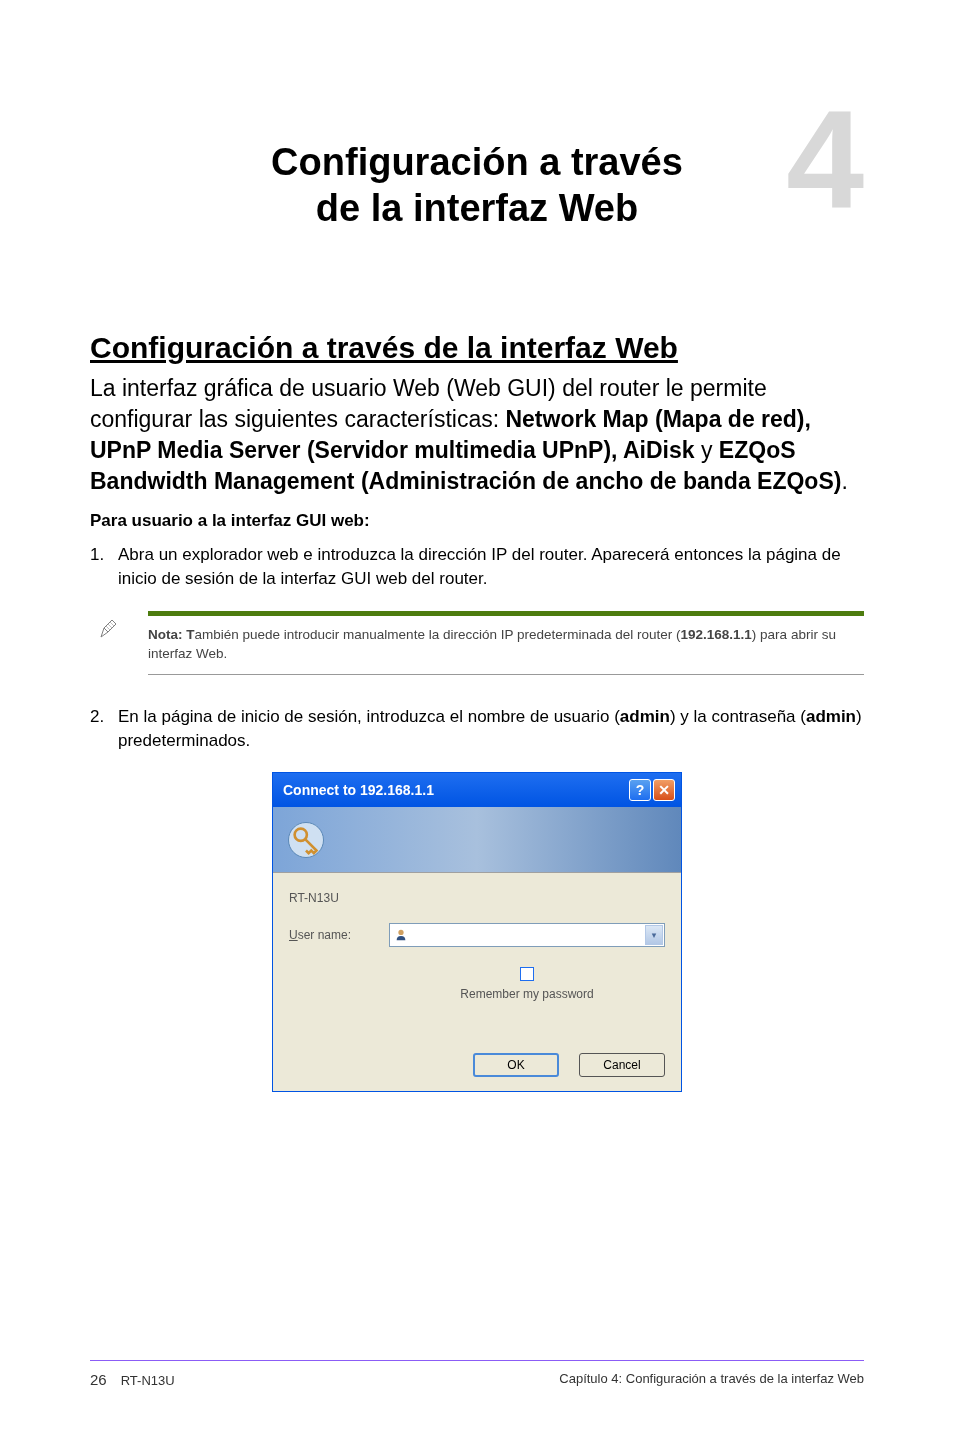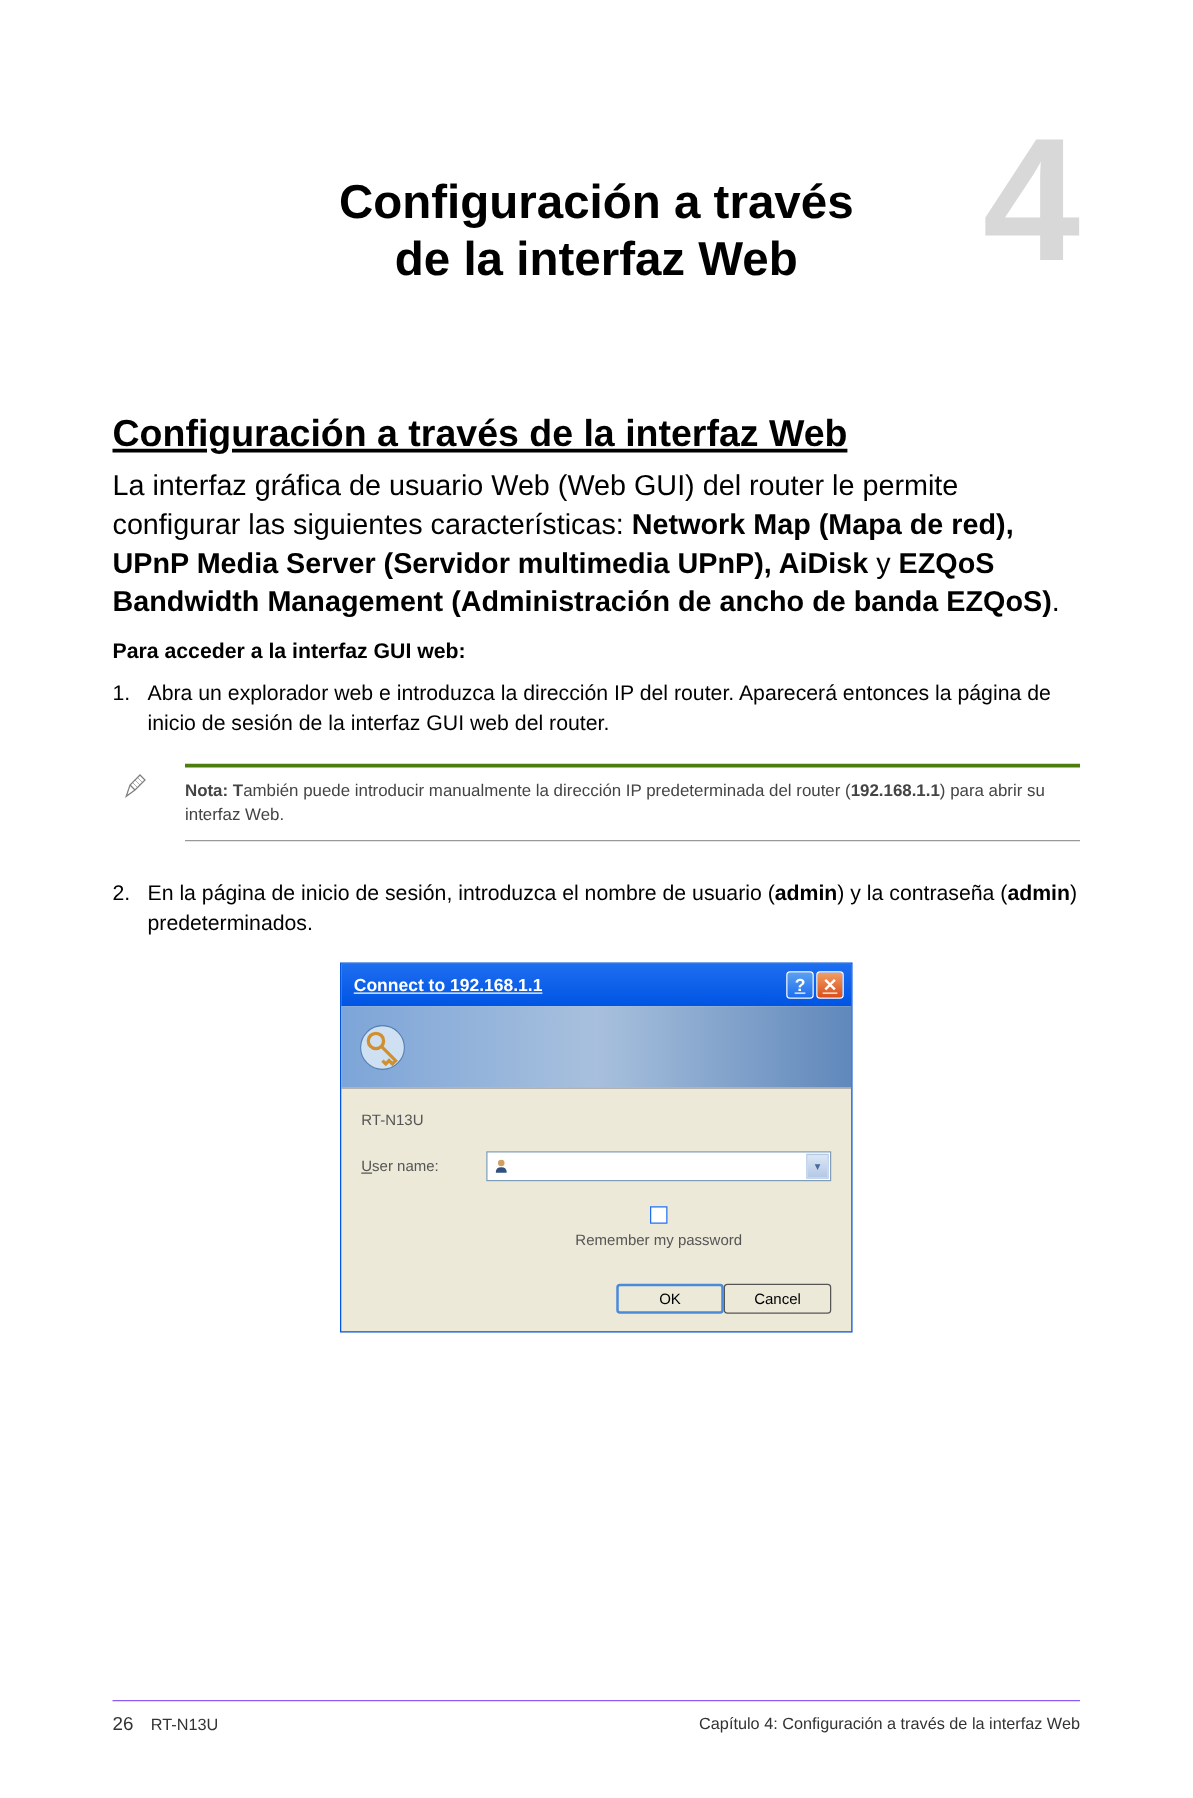--- a/index.html
+++ b/index.html
@@ -74,21 +74,21 @@
       margin: 20px 0 30px 0;
       padding-left: 8px;
     }
     .note-icon {
       width: 30px;
       flex-shrink: 0;
       padding-top: 5px;
     }
     .note-content {
       flex: 1;
-      border-top: 3px solid #4d7c0f;
+      border-top: 5px solid #4d7c0f;
       border-bottom: 1px solid #999;
       padding: 10px 0;
       margin-left: 20px;
       font-size: 13.5px;
       line-height: 1.4;
       color: #444;
     }
     .dialog-wrap {
       display: flex;
       justify-content: center;
@@ -103,21 +103,20 @@
     }
     .dialog-title {
       background: linear-gradient(to bottom, #1e6ef0, #0054e3);
       color: #fff;
       padding: 6px 6px 6px 10px;
       font-weight: bold;
       font-size: 14px;
       display: flex;
       align-items: center;
       justify-content: space-between;
-      text-decoration: underline;
     }
     .dialog-title-buttons {
       display: flex;
       gap: 2px;
     }
     .title-btn {
       width: 22px;
       height: 22px;
       background: linear-gradient(to bottom, #f19e65, #d84f1a);
       border: 1px solid #fff;
@@ -199,22 +198,22 @@
     }
     .checkbox-box {
       width: 14px;
       height: 14px;
       border: 1px solid #1e6ef0;
       background: #fff;
     }
     .dialog-buttons {
       display: flex;
       justify-content: flex-end;
-      gap: 0;
-      margin-top: 28px;
+      gap: 20px;
+      margin-top: 52px;
     }
     .dlg-btn {
       width: 86px;
       height: 24px;
       background: #ece9d8;
       border: 1px solid #555;
       border-radius: 3px;
       font-size: 12px;
       display: flex;
       align-items: center;
@@ -254,21 +253,21 @@
   <span>Configuración a través</span><br>
   <span>de la interfaz Web</span>
 </div>
 
 <h2 class="section-title">Configuración a través de la interfaz Web</h2>
 
 <p class="intro-text">
   <span>La interfaz gráfica de usuario Web (Web GUI) del router le permite configurar las siguientes características: </span><b>Network Map (Mapa de red), UPnP Media Server (Servidor multimedia UPnP), AiDisk</b><span> y </span><b>EZQoS Bandwidth Management (Administración de ancho de banda EZQoS)</b><span>.</span>
 </p>
 
-<p class="sub-heading">Para acceder a la interfaz GUI web:</p>
+<p class="sub-heading">Para usuario a la interfaz GUI web:</p>
 
 <div class="numbered-item">
   <div class="num">1.</div>
   <div class="content">Abra un explorador web e introduzca la dirección IP del router. Aparecerá entonces la página de inicio de sesión de la interfaz GUI web del router.</div>
 </div>
 
 <div class="note-box">
   <div class="note-icon">
     <svg viewBox="0 0 24 24" width="24" height="24">
       <path d="M3 21 L6 12 L14 4 L18 8 L10 16 Z" fill="none" stroke="#808080" stroke-width="1"></path>

